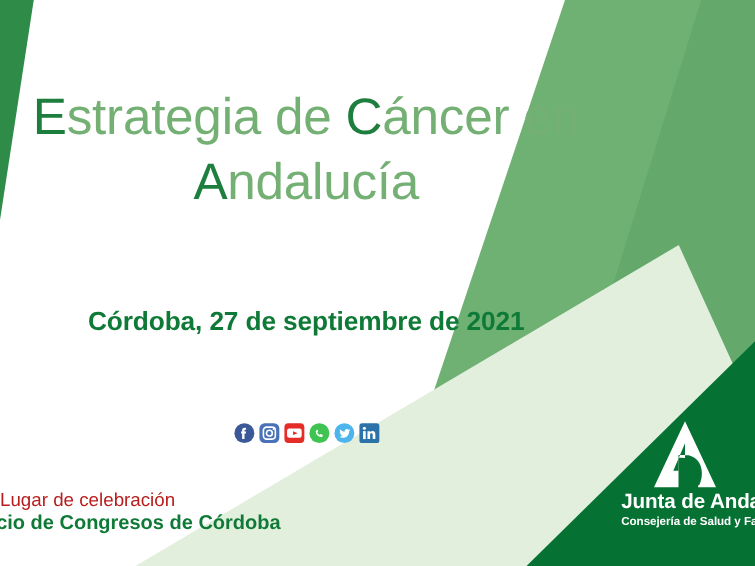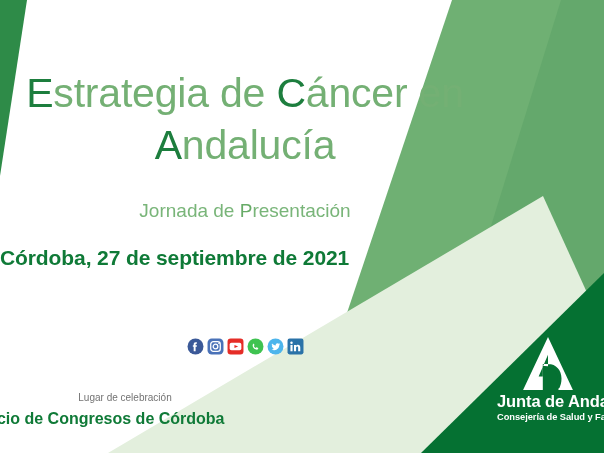--- a/index.html
+++ b/index.html
@@ -61,21 +61,21 @@
     color: #79b579;
     font-weight: 400;
   }
   .subtitle .cap { color: #67ab67; }
 
   .date {
     position: absolute;
     left: 0;
     top: 246px;
     width: 490px;
-    text-align: left;
+    text-align: center;
     font-size: 21px;
     font-weight: bold;
     color: #0f7a37;
     letter-spacing: -0.1px;
   }
 
   .hashtag {
     position: absolute;
     left: 0;
     top: 300px;
@@ -102,23 +102,23 @@
     height: 17px;
     display: block;
   }
 
   
   .venue-label {
     position: absolute;
     top: 392px;
     left: 0;
     width: 250px;
-    text-align: center;
-    font-size: 10px;
-    color: #737373;
+    text-align: left;
+    font-size: 15px;
+    color: #b91c1c;
   }
   .venue-name {
     position: absolute;
     top: 410px;
     left: -36px;
     width: 250px;
     text-align: center;
     font-size: 16px;
     font-weight: bold;
     color: #0f7a37;
@@ -172,21 +172,20 @@
 
     <polygon points="543,196 604,330 604,453 108,453" fill="#e3efdd"></polygon>
 
     <polygon points="604,273 604,453 421,453" fill="#057132"></polygon>
   </svg>
 
   <div class="txt-area">
 
     <div class="title"><span class="cap">E</span><span>strategia de </span><span class="cap">C</span><span>áncer en</span><br><span class="cap">A</span><span>ndalucía</span></div>
 
-    <div class="subtitle"><span>Jornada de </span><span class="cap">P</span><span>resentación</span></div>
 
     <div class="date">Córdoba, 27 de septiembre de 2021</div>
 
 
     <div class="social">
 
       <svg class="sicon" viewBox="0 0 32 32">
         <circle cx="16" cy="16" r="15" fill="#3b5998"></circle>
         <path d="M18.4 16.6h-2.2V25h-3.6v-8.4h-1.6v-3h1.6v-1.9c0-2.2 1-3.7 3.7-3.7h2.3v3h-1.4c-.8 0-1 .4-1 1v1.6h2.4l-.2 3z" fill="#fff"></path>
       </svg>

